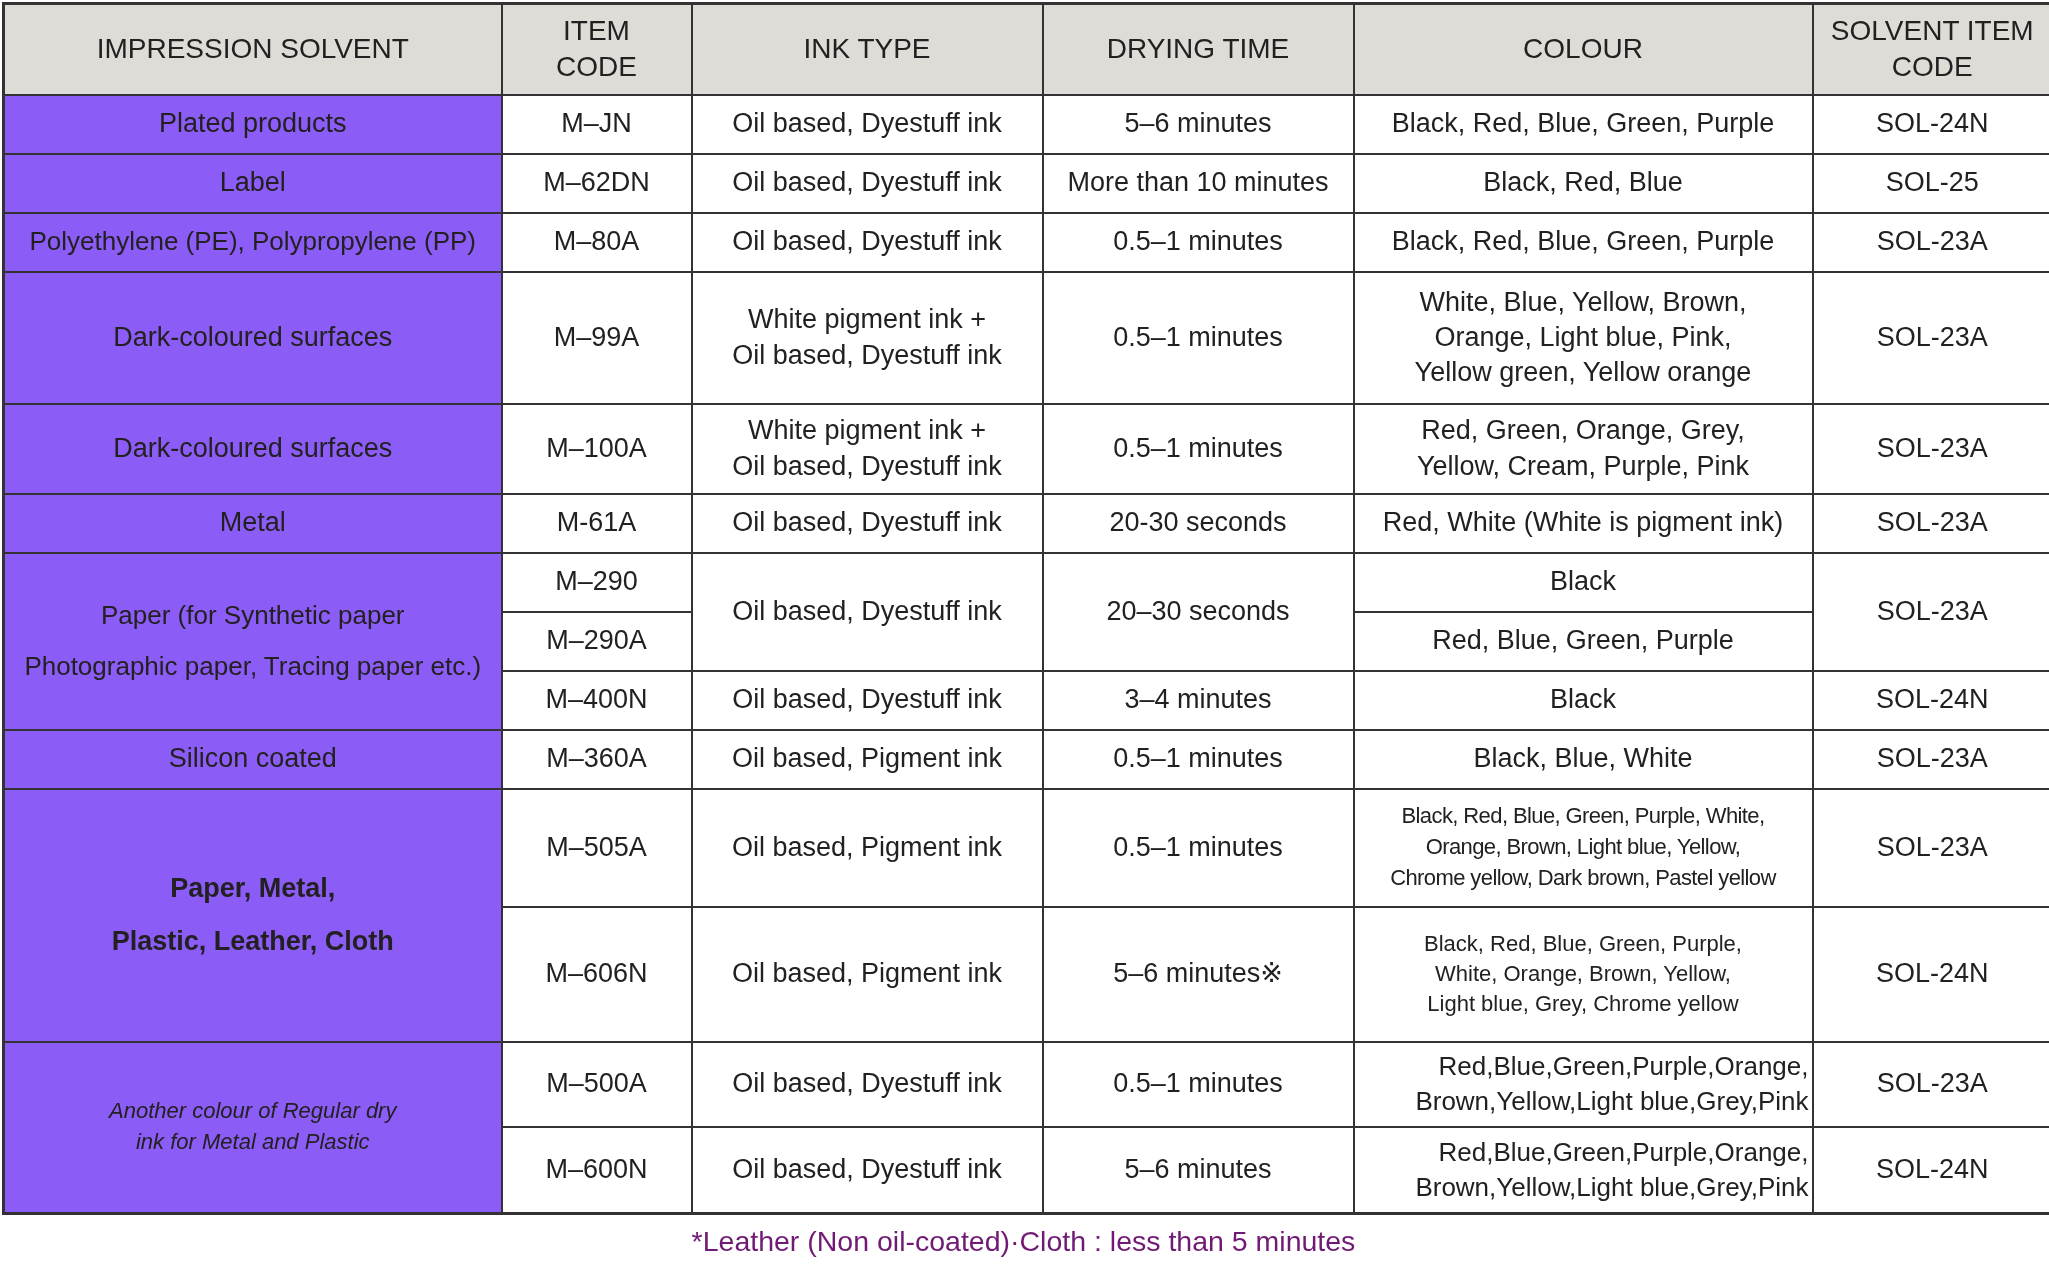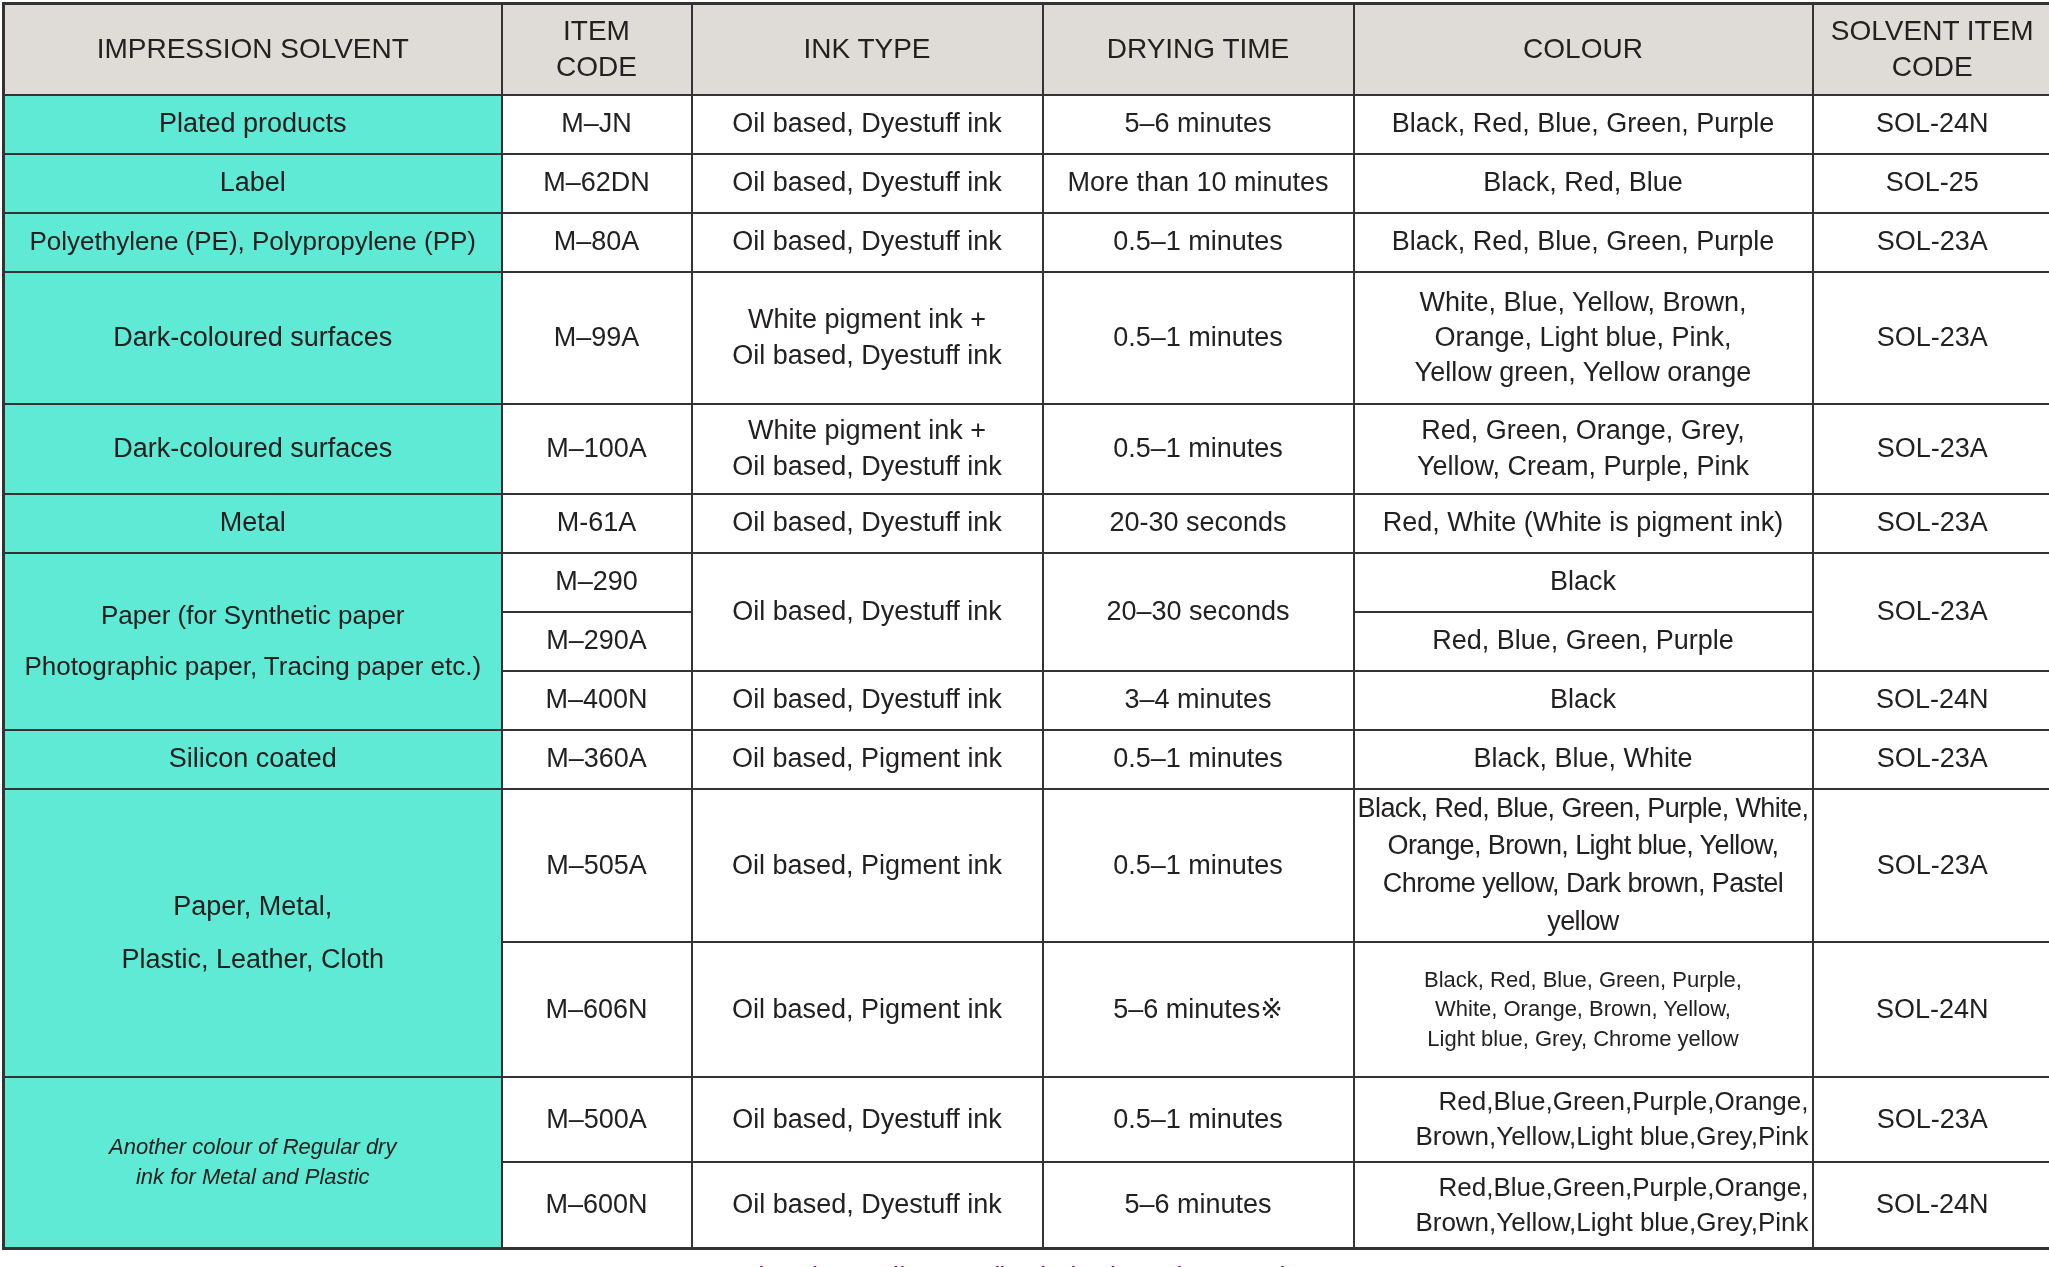--- a/index.html
+++ b/index.html
@@ -25,36 +25,36 @@
     padding:0 3px;
     overflow:hidden;
   }
   th {
     background:#dfdcd7;
     font-weight:normal;
     font-size:28px;
     line-height:1.3;
   }
   td { font-size:27px; line-height:1.3; background:#ffffff; }
-  td.surface { background:#5eead4; }
+  td.surface { background:#8b5cf6; }
   
   tr.hdr  { height:91px; }
   tr.h59  { height:59px; }
   tr.h90  { height:90px; }
   tr.h118 { height:118px; }
   tr.h132 { height:132px; }
   tr.h135 { height:135px; }
   tr.h85  { height:85px; }
   tr.h87  { height:87px; }
   
   td.paper-surface   { font-size:26px; line-height:1.95; }
-  td.pm-surface      { line-height:1.95; }
+  td.pm-surface      { line-height:1.95;font-weight:bold; }
   td.another-surface { font-size:22px; line-height:1.4;font-style:italic; }
   td.poly-surface    { font-size:26px; }
-  td.colour-xs { font-size:27px; line-height:1.4; letter-spacing:-0.6px; }
+  td.colour-xs { font-size:22px; line-height:1.4; letter-spacing:-0.6px; }
   td.colour-sm { font-size:22px;   line-height:1.35; }
   td.colour-nsp{ font-size:26px;   line-height:1.35;text-align:right; }
   .footnote {
     width:2043px;
     margin:10px auto 0 2px;
     text-align:center;
     font-size:28.5px;
     padding-right:2px;
     color:#701a75;
   }

